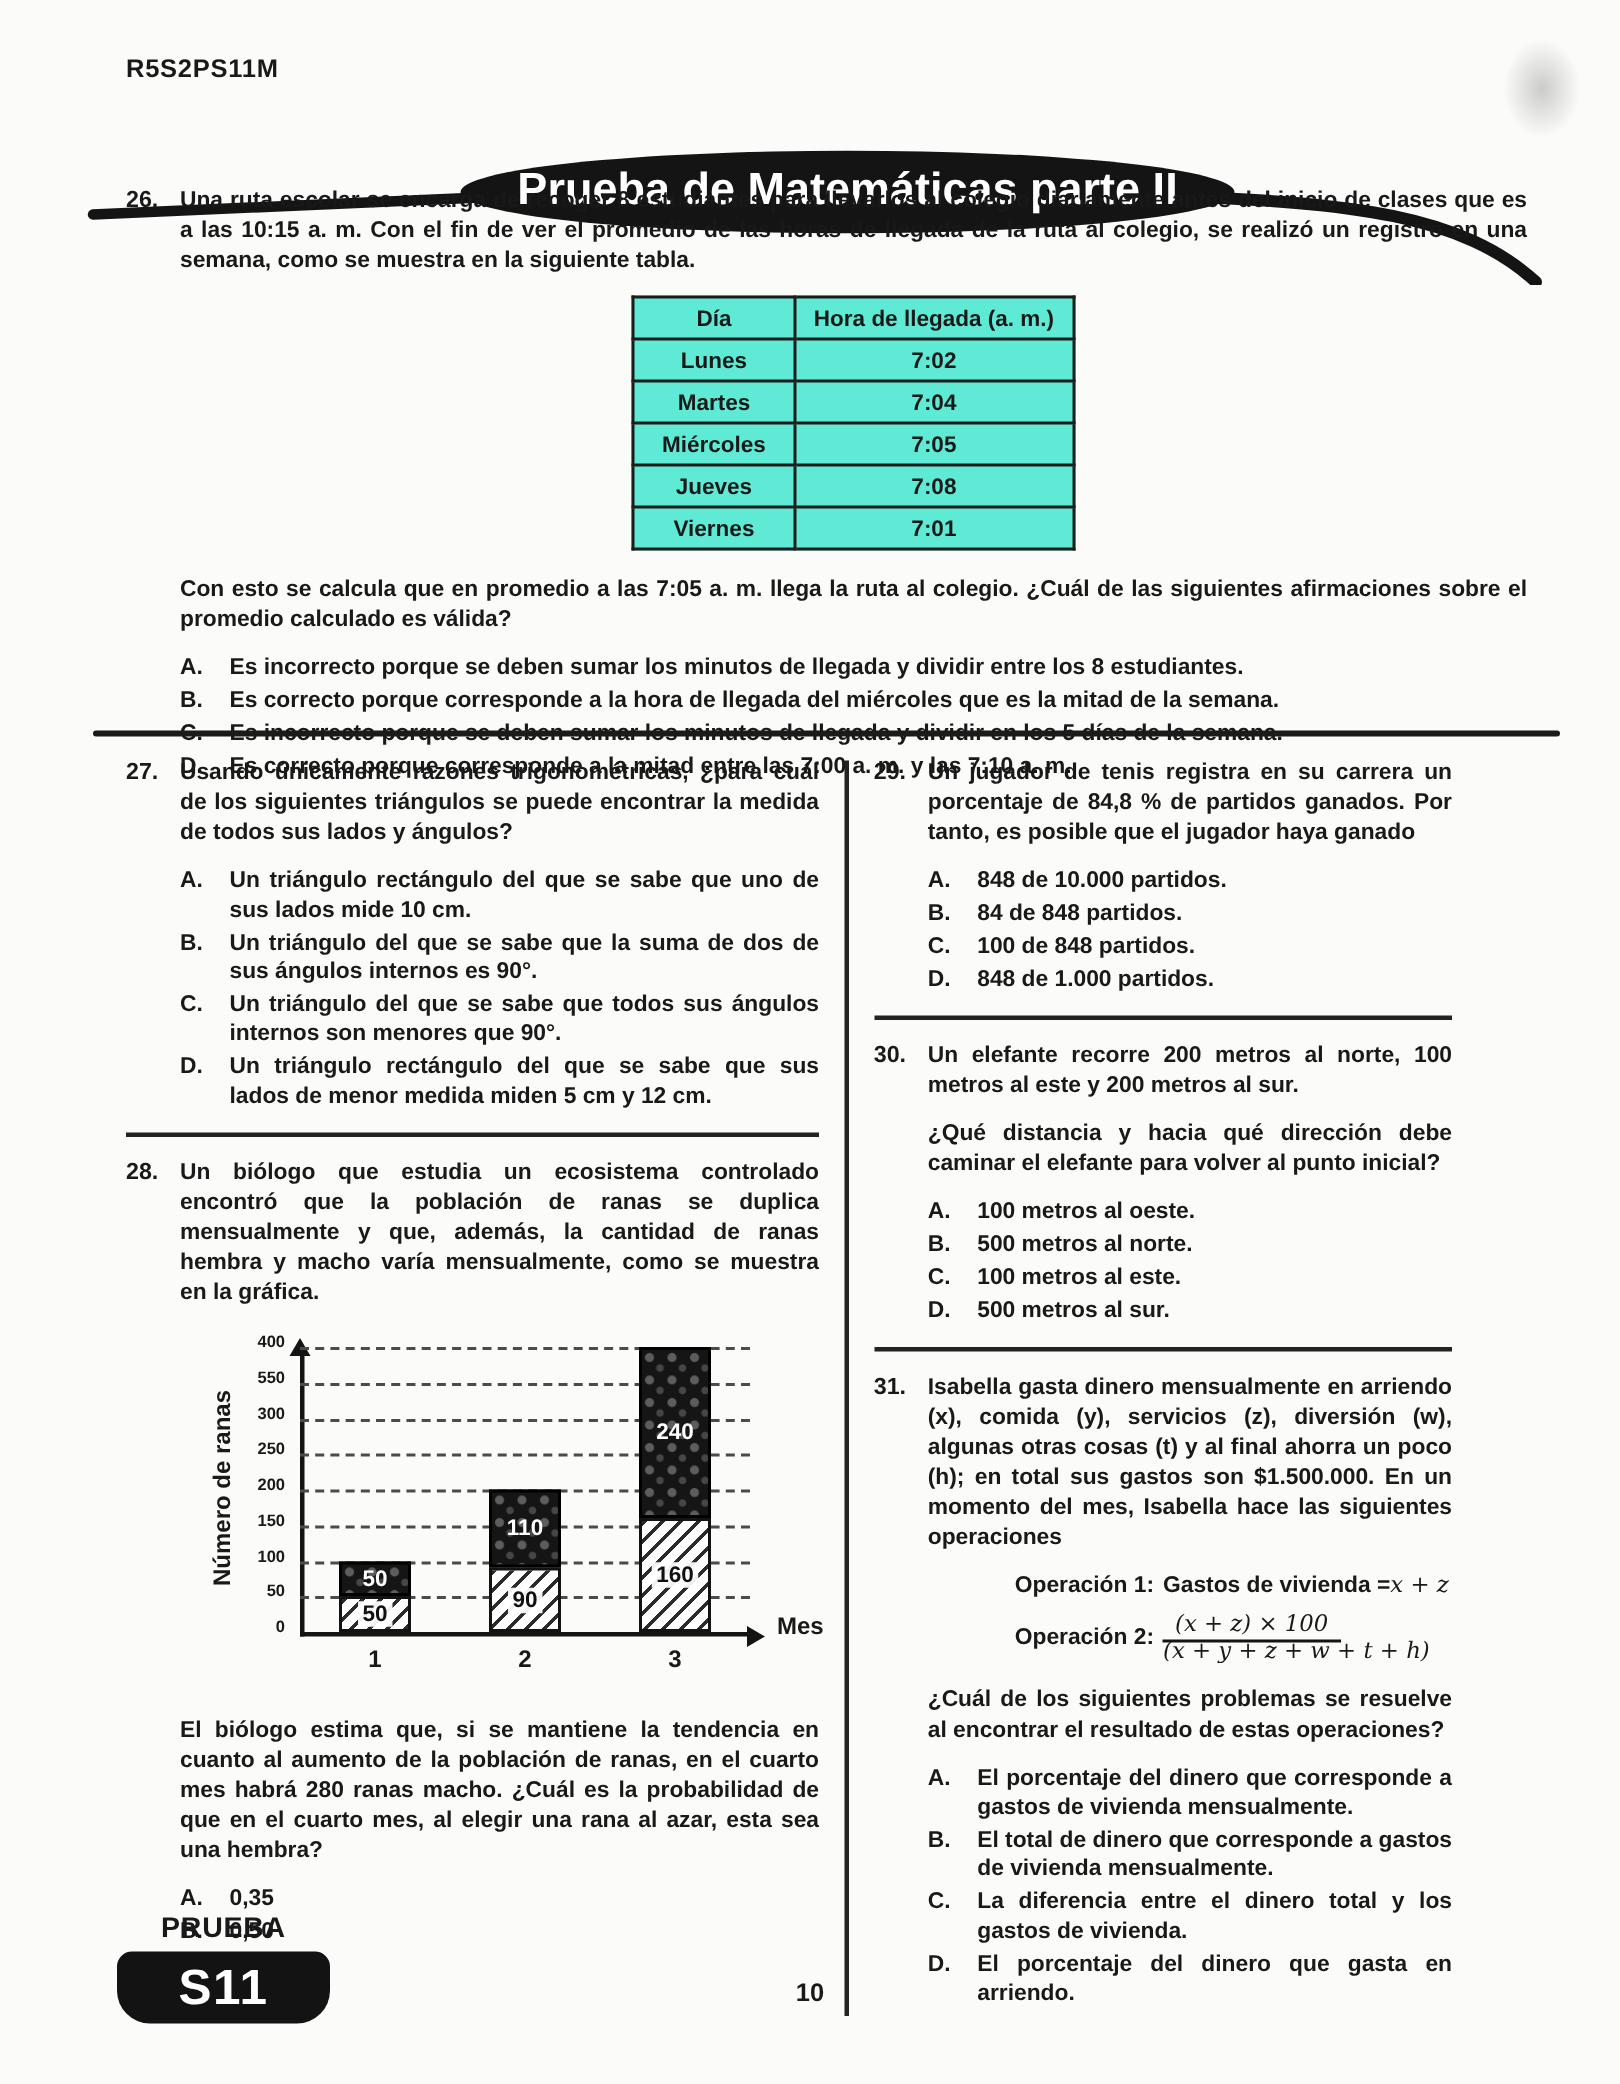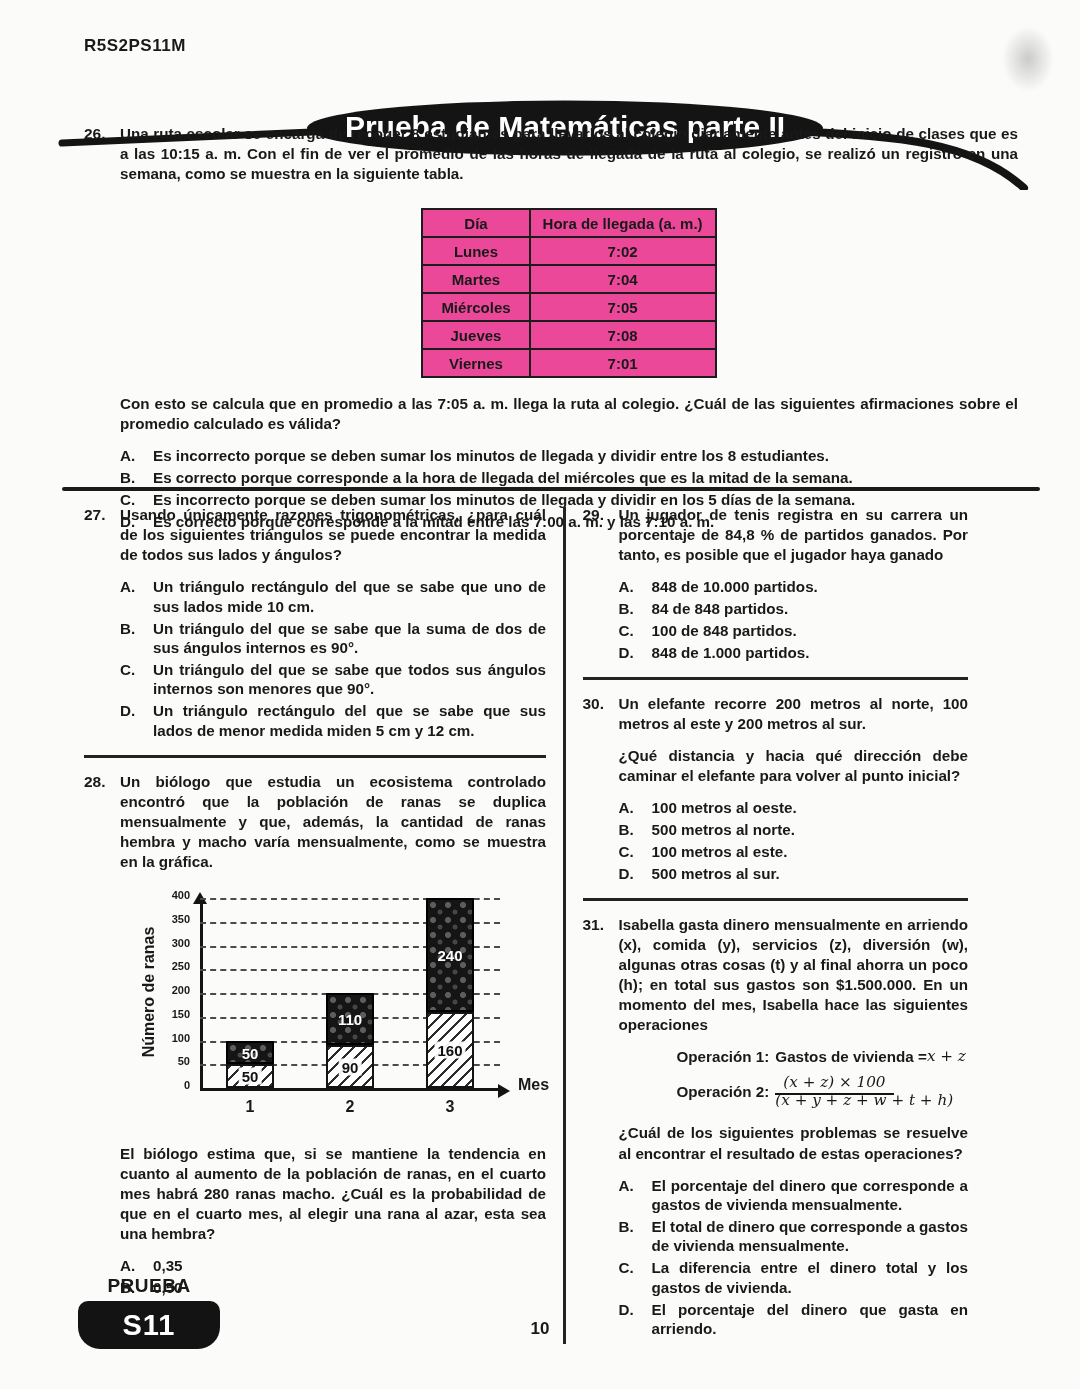--- a/index.html
+++ b/index.html
@@ -17,21 +17,21 @@
   .q26-wrap{position:absolute;left:0;top:124px;width:1080px;padding:0 62px 0 84px;box-sizing:border-box;}
   .q{display:flex;}
   .qnum{width:36px;flex:none;font-weight:700;font-size:15.5px;line-height:1.3;}
   .qbody{flex:1;min-width:0;}
   .qp{margin:0 0 12px;font-size:15.2px;font-weight:600;line-height:1.32;text-align:justify;}
   .opts{margin:0;}
   .opt{display:flex;margin:2.5px 0;font-size:15.2px;line-height:1.28;}
   .opt-label{width:33px;flex:none;font-weight:700;}
   .opt-text{flex:1;font-weight:600;text-align:justify;}
 
-  table.dtable{border-collapse:collapse;margin:24px auto 16px;background:#ec4899;padding-left:19px;}
+  table.dtable{border-collapse:collapse;margin:13px auto 16px;background:#5eead4;padding-left:19px;}
   table.dtable th,table.dtable td{border:2px solid #1c1c1c;font-size:15px;padding:2px 12px;
         text-align:center;height:22px;}
   table.dtable th{font-weight:700;}
   table.dtable td{font-weight:600;}
   table.dtable td:first-child{padding:2px 18px;}
 
   .full-rule{position:absolute;left:62px;top:487px;width:978px;height:4px;background:#1b1b1b;border-radius:2px;}
 
   .columns{position:absolute;left:0;top:505px;width:968px;display:flex;padding-left:84px;box-sizing:border-box;}
   .col{width:462px;}
@@ -75,21 +75,21 @@
   .op-text{font-weight:600;}
   .mathvar{font-family:"DejaVu Serif",serif;font-style:italic;font-weight:400;}
   .fraction{display:inline-block;text-align:left;vertical-align:middle;margin-left:0;}
   .frac-num{padding:0 8px 2px;border-bottom:2px solid #141414;}
   .frac-den{padding-top:2px;}
 
   .footer-prueba{position:absolute;left:88px;bottom:92px;width:122px;text-align:center;
         font-size:19px;font-weight:700;letter-spacing:.5px;}
   .footer-badge{position:absolute;left:78px;bottom:40px;width:142px;height:48px;background:#131313;
         border-radius:10px 10px 22px 22px;display:flex;align-items:center;justify-content:center;}
-  .footer-badge span{color:#fff;font-size:29px;font-weight:700;letter-spacing:1px;}
+  .footer-badge span{color:#fff;font-size:33px;font-weight:700;letter-spacing:1px;}
   .page-number{position:absolute;left:0;bottom:50px;width:1080px;text-align:center;
         font-size:17px;font-weight:700;}
 </style>
 </head>
 <body>
 
 <div class="page">
   <div class="smudge"></div>
   <div class="top-code">R5S2PS11M</div>
 
@@ -207,21 +207,21 @@
               <div class="grid" style="left: 68px; top: 61.5px; width: 300px;"></div>
               <div class="grid" style="left: 68px; top: 37.75px; width: 300px;"></div>
               <div class="grid" style="left: 68px; top: 14px; width: 300px;"></div>
               <div class="ytick" style="top: 195px;">0</div>
               <div class="ytick" style="top: 171.25px;">50</div>
               <div class="ytick" style="top: 147.5px;">100</div>
               <div class="ytick" style="top: 123.75px;">150</div>
               <div class="ytick" style="top: 100px;">200</div>
               <div class="ytick" style="top: 76.25px;">250</div>
               <div class="ytick" style="top: 52.5px;">300</div>
-              <div class="ytick" style="top: 28.75px;">350</div>
+              <div class="ytick" style="top: 28.75px;">550</div>
               <div class="ytick" style="top: 5px;">400</div>
               <div class="seg seg-machos" style="left: 94px; top: 180.25px; width: 48px; height: 23.75px;">
                 <div class="segval val-machos">50</div>
               </div>
               <div class="seg seg-hembras" style="left: 94px; top: 156.5px; width: 48px; height: 23.75px;">
                 <div class="segval val-hembras">50</div>
               </div>
               <div class="xtick" style="left: 98px; top: 214px;">1</div>
               <div class="seg seg-machos" style="left: 194px; top: 161.25px; width: 48px; height: 42.75px;">
                 <div class="segval val-machos">90</div>

